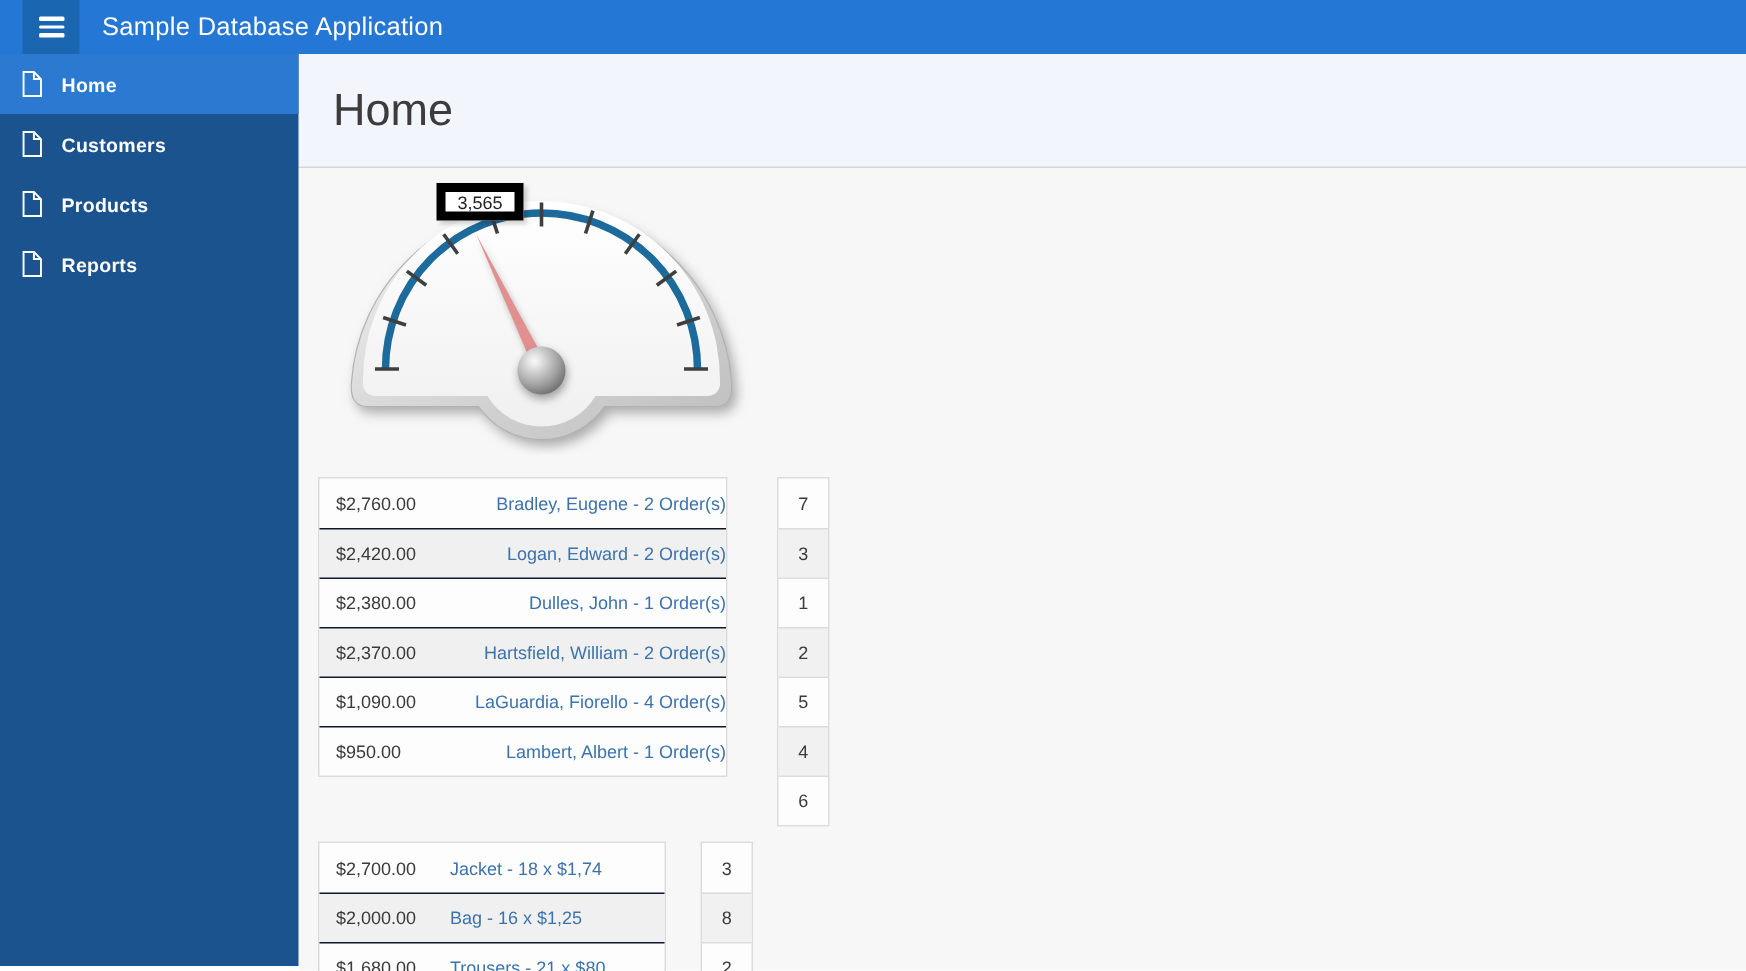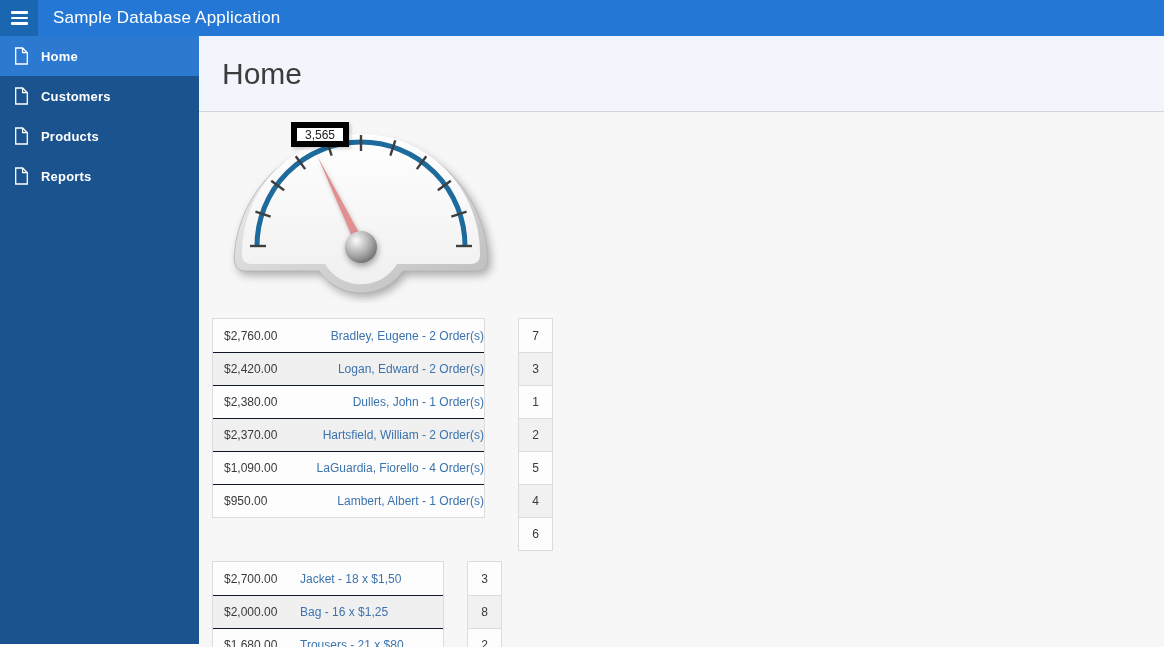--- a/index.html
+++ b/index.html
@@ -1,21 +1,21 @@
 <!DOCTYPE html>
 <html style="--header_bg: #2477d4; --menu_tile_bg: #1b66b0; --sidebar_bg: #1b538f; --sidebar_selected_bg: #2b79d0; --link_color: #3c73ae;"><head>
 <meta charset="utf-8">
 <style>
   * { margin:0; padding:0; box-sizing:border-box; }
   html,body { width:1164px; height:647px; overflow:hidden; background:#ffffff;
               font-family:"Liberation Sans", sans-serif; }
 
   
   .topbar { position:absolute; left:0; top:0; width:1164px; height:36px;
-            background:var(--header_bg,#2477d4); display:flex; align-items:center; z-index:5; }
+            background:var(--header_bg,#2477d4); display:flex; align-items:center; z-index:5;padding-left:15px; }
   .menu-btn { width:38px; height:36px; background:var(--menu_tile_bg,#1b66b0);
               display:flex; align-items:center; justify-content:center; cursor:pointer; }
   .hamburger { display:flex; flex-direction:column; gap:3px; }
   .hamburger span { width:17px; height:2.4px; background:#fff; border-radius:1px; }
   .app-title { color:#fff; font-size:17px; margin-left:15px; letter-spacing:.2px; }
 
   
   .sidebar { position:absolute; left:0; top:36px; width:199px; height:608px;
              background:var(--sidebar_bg,#1b538f); z-index:4; }
   .nav-item { height:40px; display:flex; align-items:center; padding-left:14px;
@@ -184,21 +184,21 @@
           <div class="count-row even">2</div>
           <div class="count-row">5</div>
           <div class="count-row even">4</div>
           <div class="count-row">6</div>
         </div>
       </div>
     <div class="list-widget w-prod" id="products-widget">
         <div class="main-table">
           <div class="trow">
             <div class="cell amount">$2,700.00</div>
-            <div class="cell link">Jacket - 18 x $1,50</div>
+            <div class="cell link">Jacket - 18 x $1,74</div>
           </div>
           <div class="trow even">
             <div class="cell amount">$2,000.00</div>
             <div class="cell link">Bag - 16 x $1,25</div>
           </div>
           <div class="trow">
             <div class="cell amount">$1,680.00</div>
             <div class="cell link">Trousers - 21 x $80</div>
           </div>
         </div>

